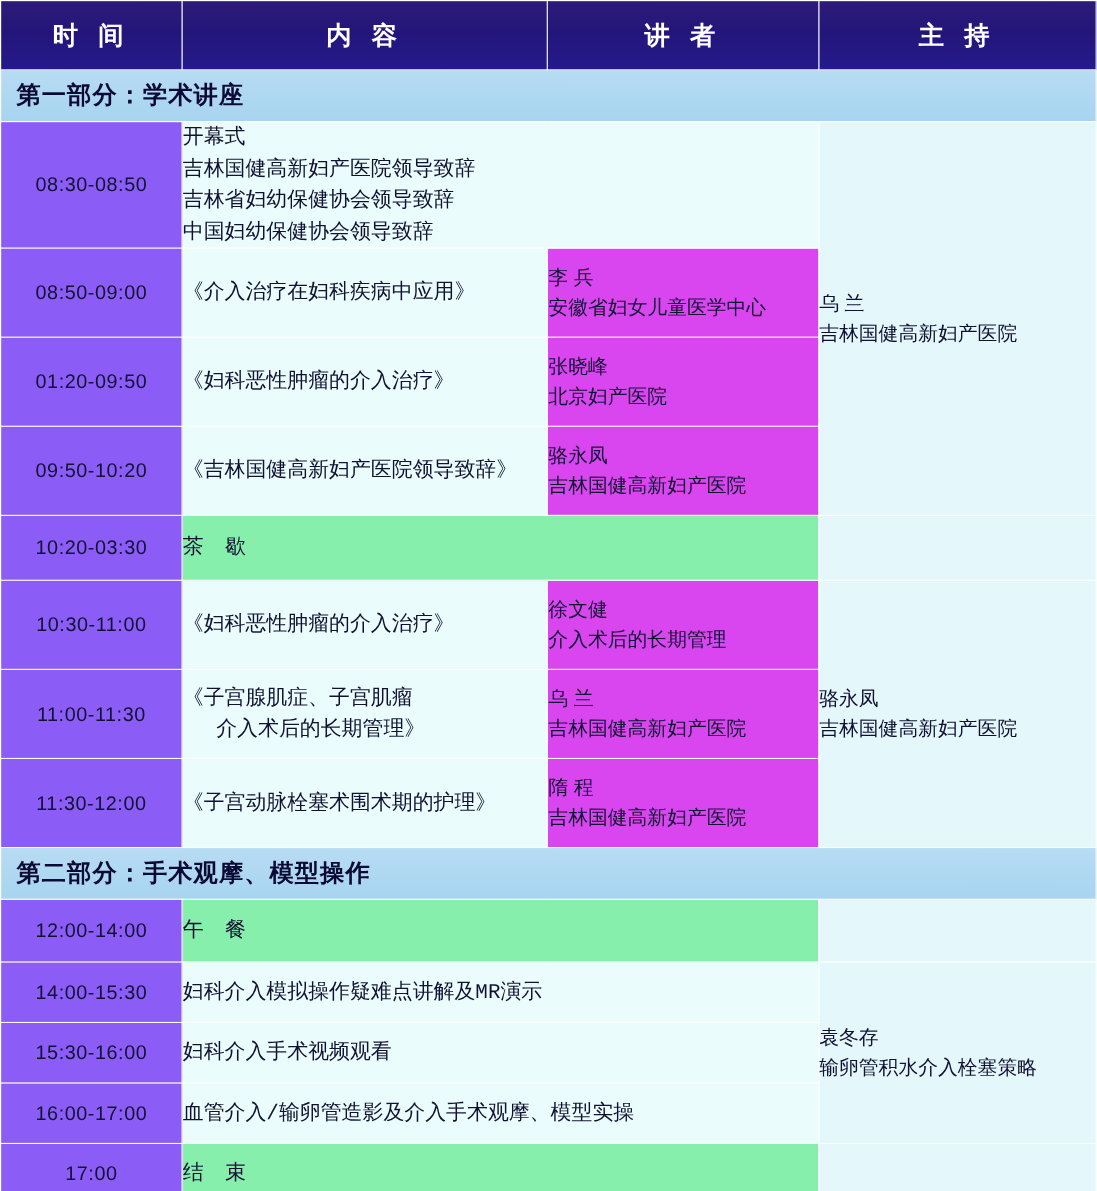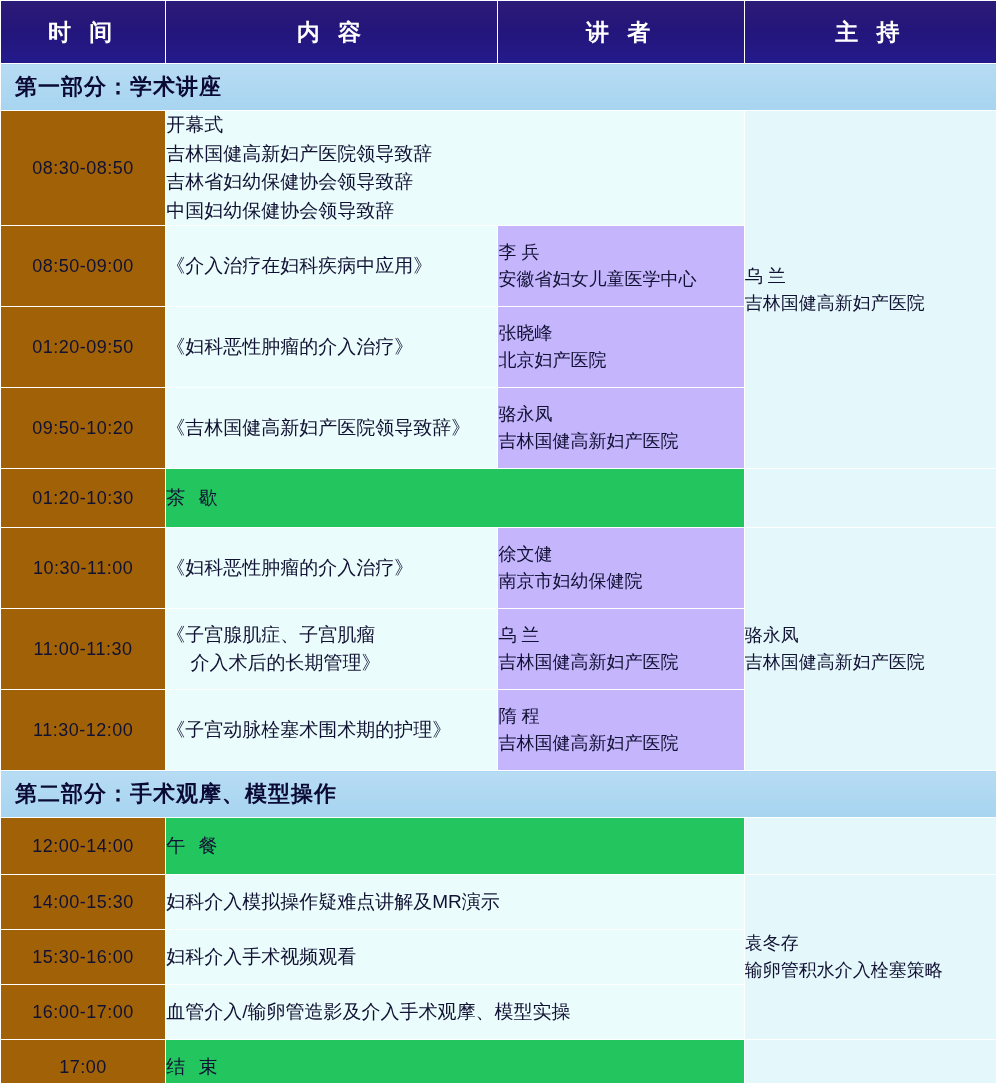--- a/index.html
+++ b/index.html
@@ -41,51 +41,52 @@
     color: #0a0a35;
     font-size: 22px;
     font-weight: bold;
     height: 46px;
     padding-left: 14px;
     letter-spacing: 1px;
     font-family: Liberation Serif, serif;
   }
   
   .time {
-    background: #a16207;
+    background: #8b5cf6;
     text-align: center;
     font-size: 18px;
     color: #111133;
     letter-spacing: 0.5px;
     font-weight: 500;
   }
   .content {
     background: #eafcfb;
     font-size: 19px;
     color: #111133;
     padding: 10px 0 10px 18px;
     line-height: 1.5;
+    font-family: Liberation Mono, monospace;
   }
   .speaker {
-    background: #c4b5fd;
+    background: #d946ef;
     font-size: 18px;
     color: #111133;
     padding: 10px 0 10px 14px;
     line-height: 1.5;
   }
   .host {
     background: #e4f7fb;
     font-size: 18px;
     color: #111133;
     padding: 10px 0 10px 16px;
     line-height: 1.5;
     vertical-align: middle;
   }
   .break-row .content {
-    background: #22c55e;
+    background: #86efac;
     font-size: 19px;
     letter-spacing: 4px;
   }
   .blank {
     background: #e4f7fb;
   }
   .nowrap-line { white-space: pre-wrap; }
   .colw-time { width: 165px; }
   .colw-content { width: 332px; }
   .colw-speaker { width: 246px; }
@@ -139,30 +140,30 @@
   </tr>
 
   <tr>
     <td class="time" style="height:80px">09:50-10:20</td>
     <td class="content">《吉林国健高新妇产医院领导致辞》</td>
     <td class="speaker nowrap-line">骆永凤
 吉林国健高新妇产医院</td>
   </tr>
 
   <tr class="break-row">
-    <td class="time" style="height:58px">01:20-10:30</td>
+    <td class="time" style="height:58px">10:20-03:30</td>
     <td class="content" colspan="2">茶 歇</td>
     <td class="blank"></td>
   </tr>
 
   <tr>
     <td class="time" style="height:80px">10:30-11:00</td>
     <td class="content">《妇科恶性肿瘤的介入治疗》</td>
     <td class="speaker nowrap-line">徐文健
-南京市妇幼保健院</td>
+介入术后的长期管理</td>
     <td class="host nowrap-line" rowspan="3">骆永凤
 吉林国健高新妇产医院</td>
   </tr>
 
   <tr>
     <td class="time" style="height:80px">11:00-11:30</td>
     <td class="content nowrap-line">《子宫腺肌症、子宫肌瘤
 　 介入术后的长期管理》</td>
     <td class="speaker nowrap-line">乌 兰
 吉林国健高新妇产医院</td>

